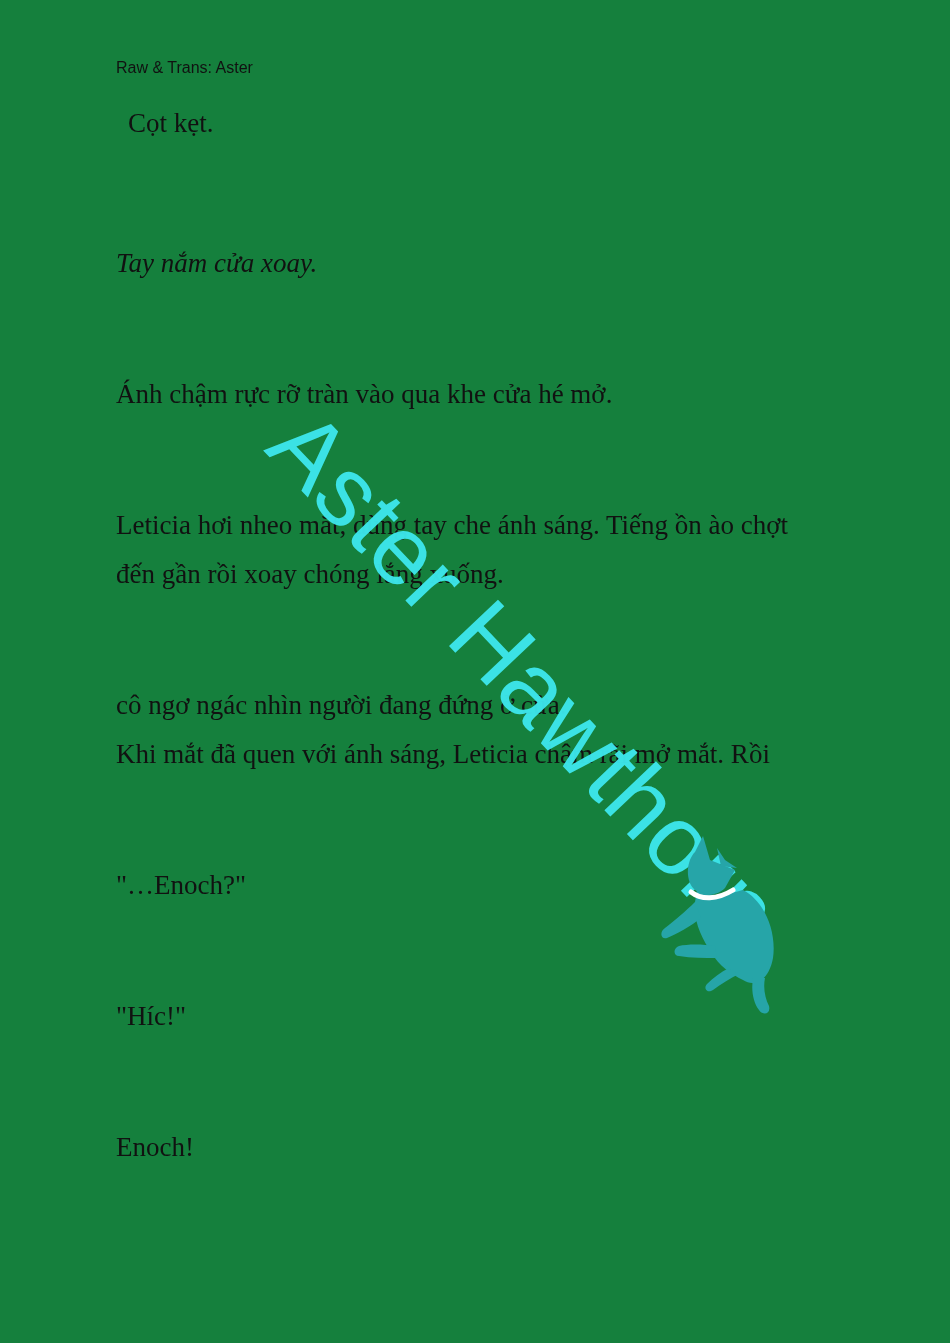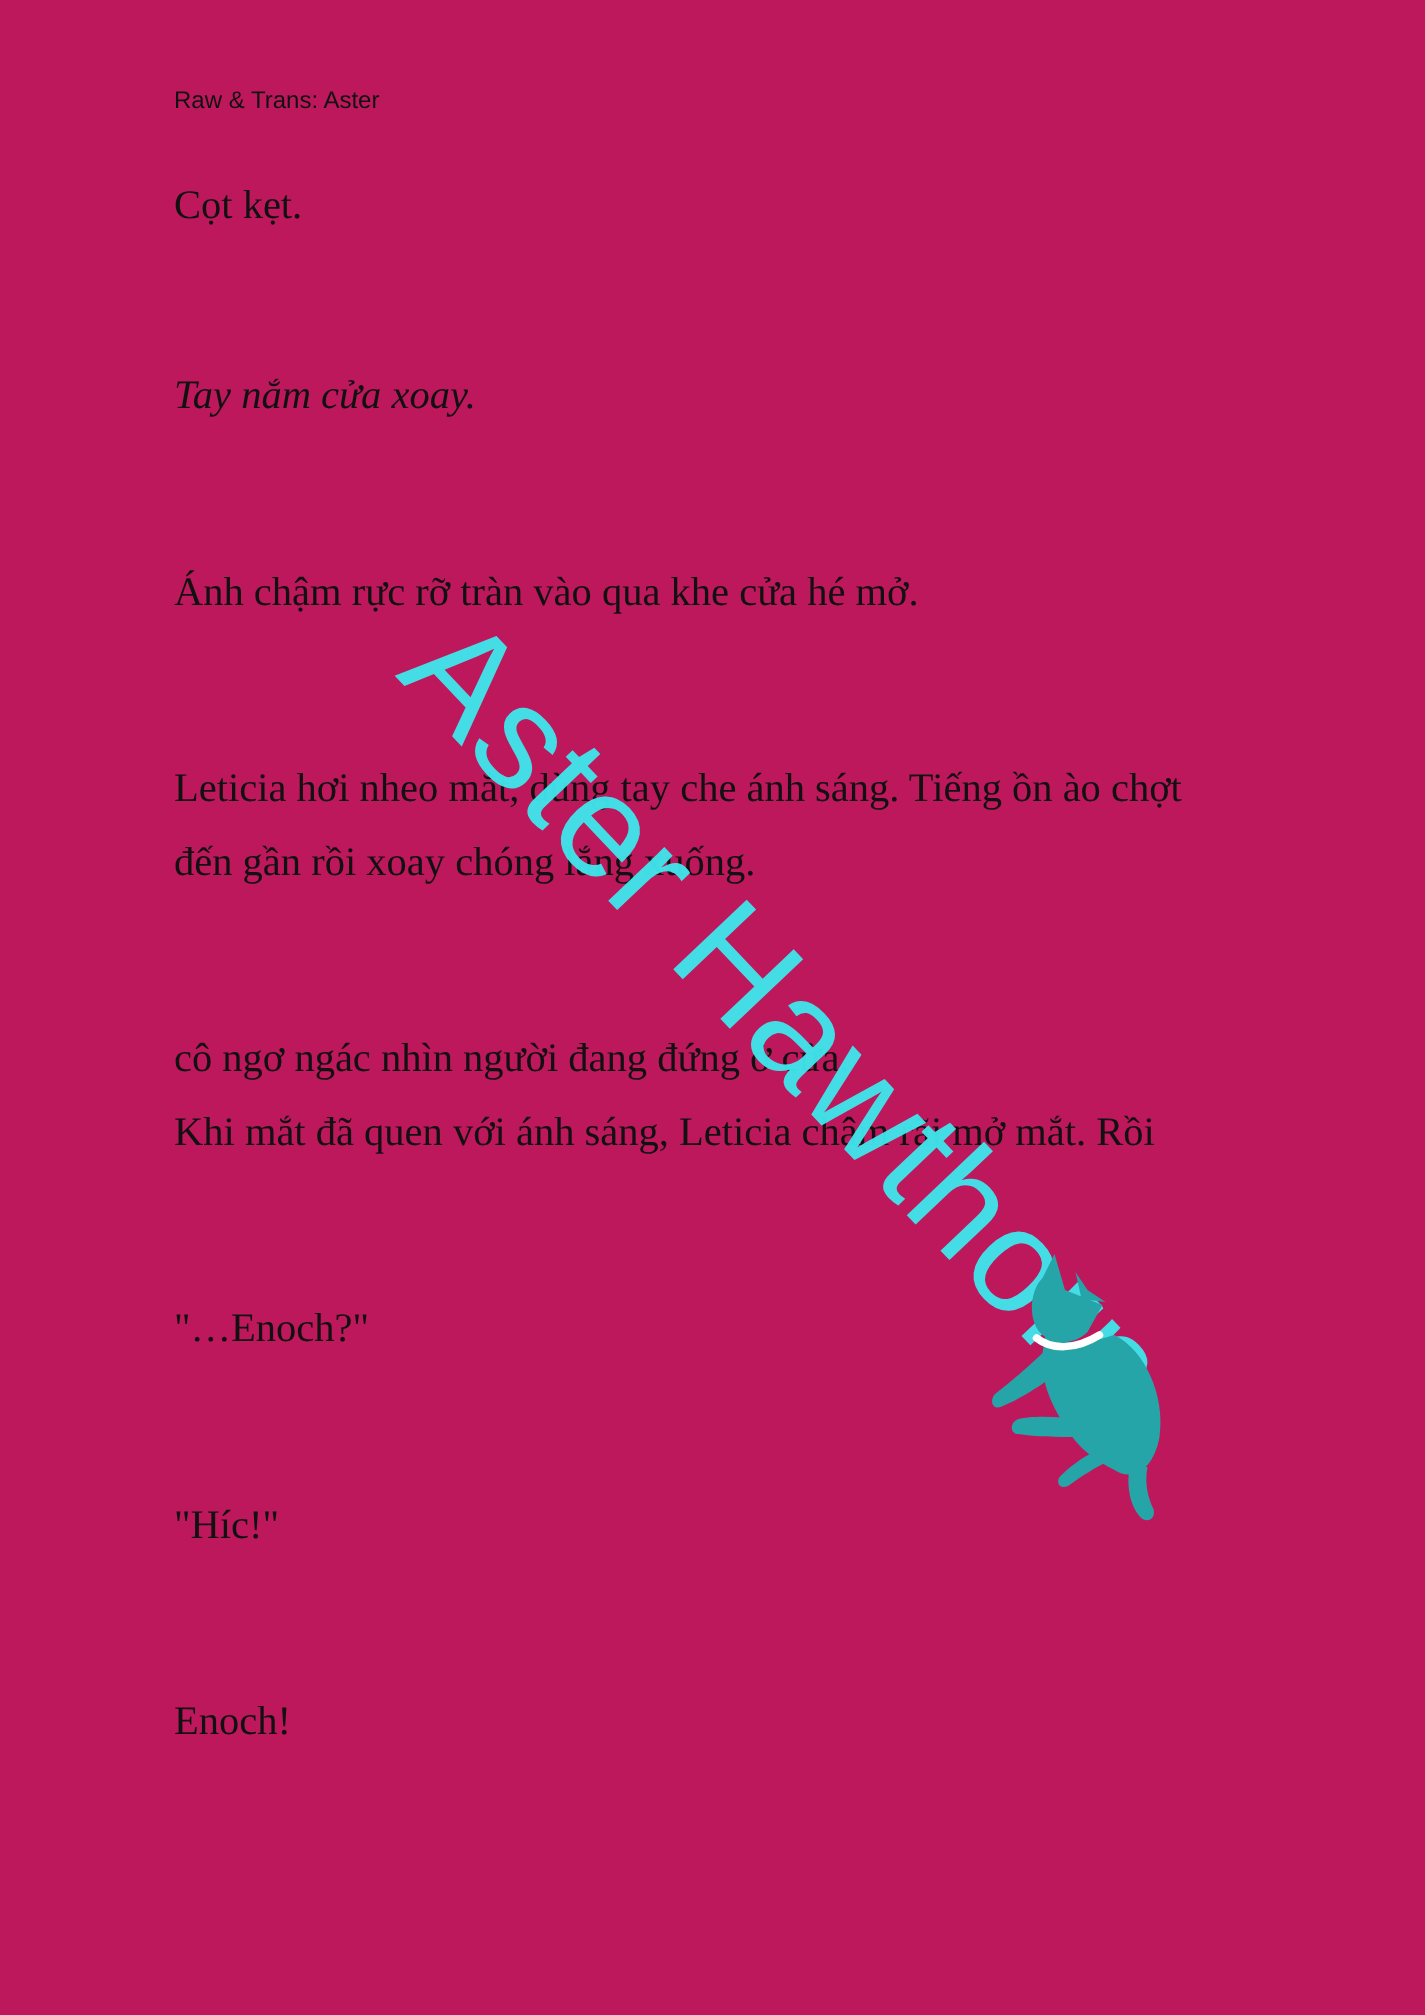--- a/index.html
+++ b/index.html
@@ -10,21 +10,21 @@
     body {
       width: 950px;
       height: 1343px;
       position: relative;
       overflow: hidden;
     }
     .page {
       position: absolute;
       left: 0; top: 0;
       width: 950px; height: 1343px;
-      background: #be185d;
+      background: #15803d;
     }
     .header {
       position: absolute;
       left: 116px;
       top: 58px;
       font-family: "Liberation Sans", sans-serif;
       font-size: 16px;
       color: #111111;
       line-height: 20px;
     }
@@ -62,21 +62,21 @@
       z-index: 3;
     }
   </style>
 </head>
 <body>
 
 <div class="page">
 
   <div class="header">Raw &amp; Trans: Aster</div>
 
-  <div class="para" style="top:112px;">
+  <div class="para" style="top:99px;margin-left:12px;">
     <div>Cọt kẹt.</div>
   </div>
 
   <div class="para" style="top:239px;font-style:italic;">
     <div>Tay nắm cửa xoay.</div>
   </div>
 
   <div class="para" style="top:370px;">
     <div>Ánh chậm rực rỡ tràn vào qua khe cửa hé mở.</div>
   </div>

